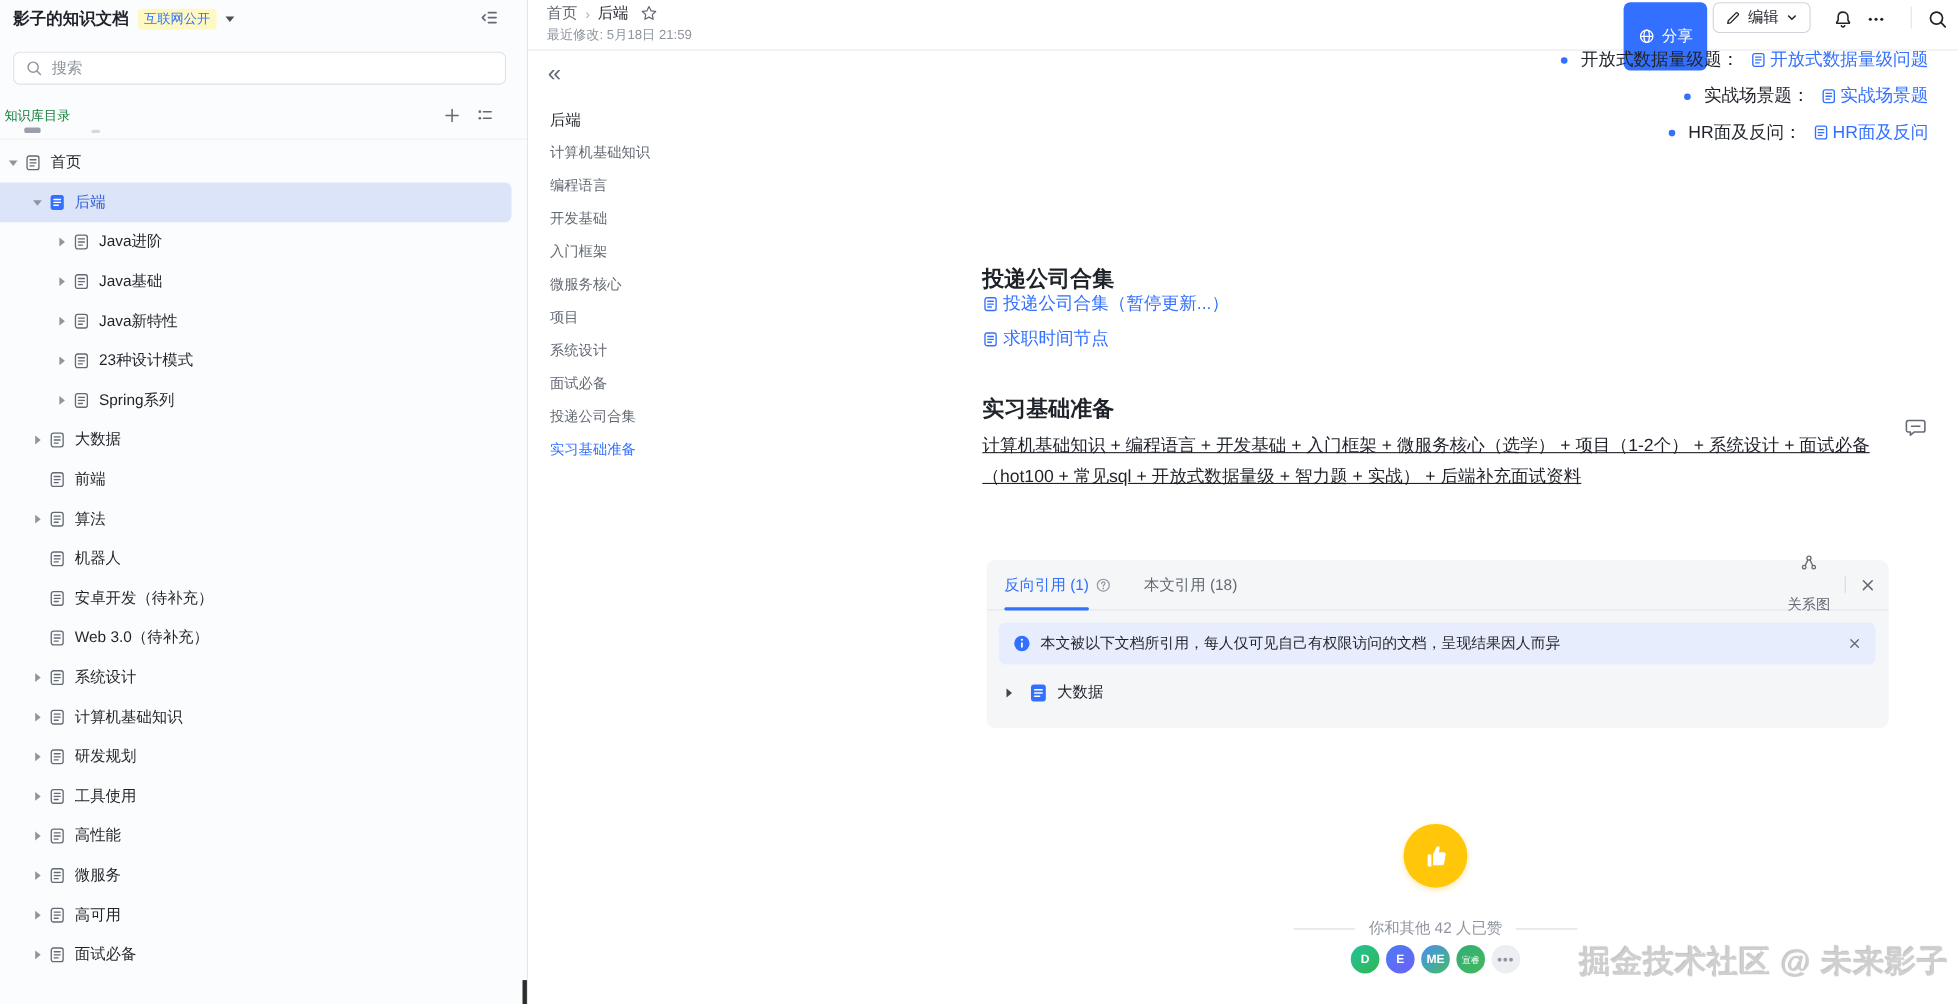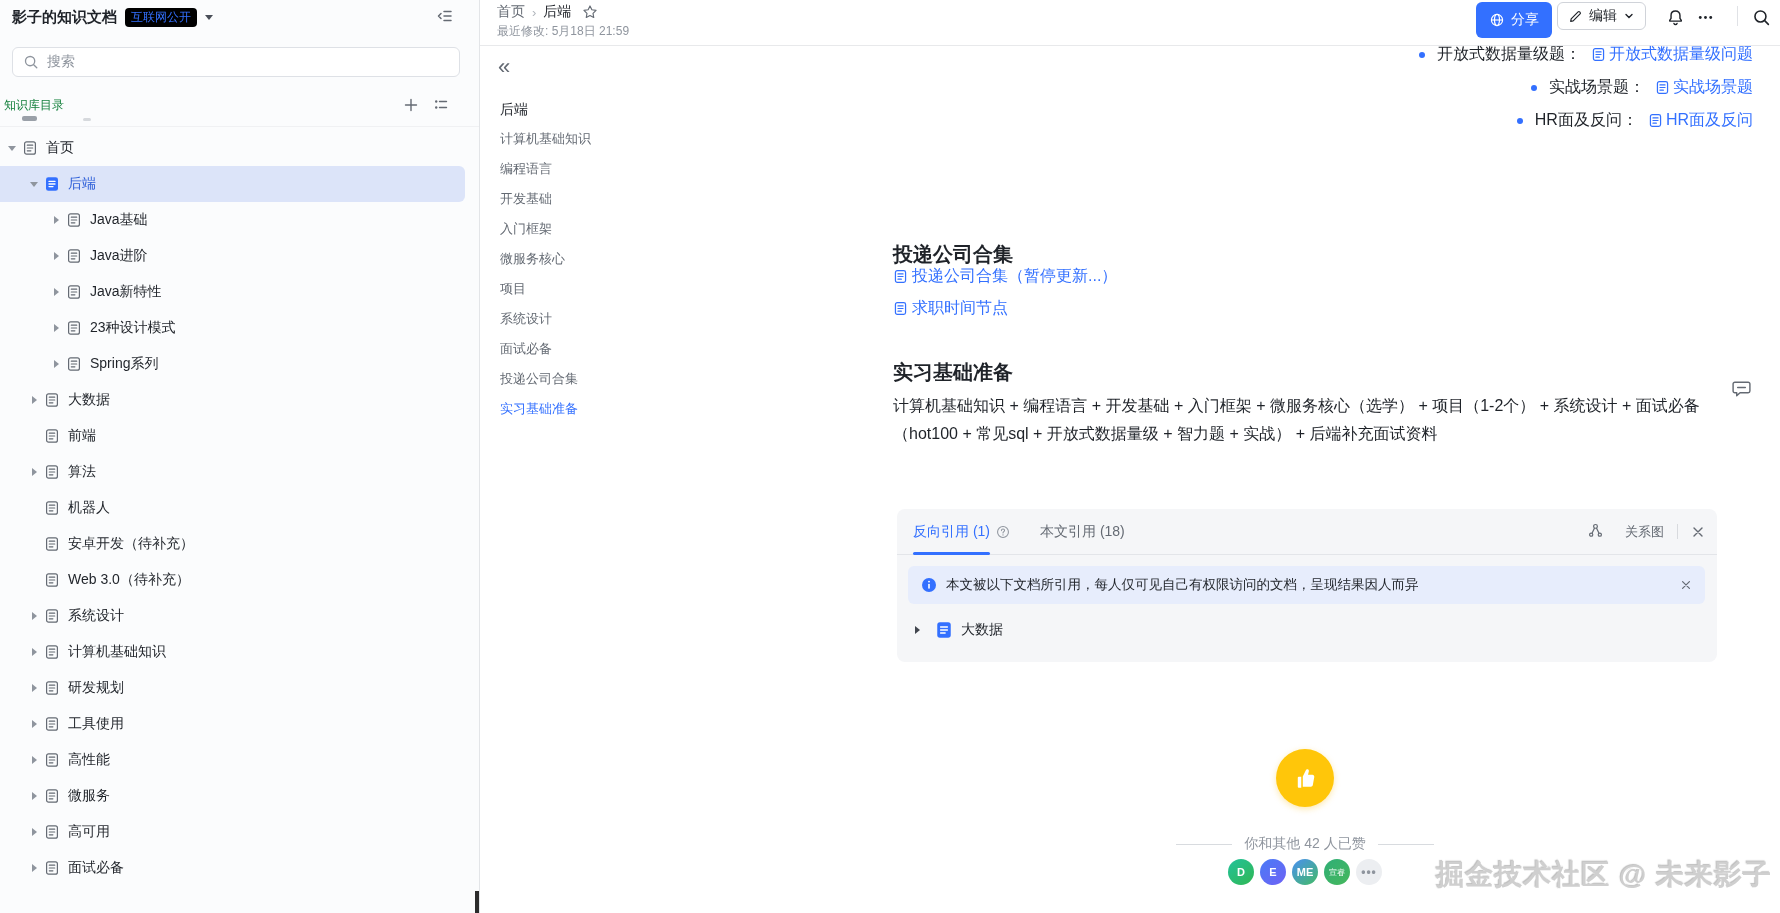--- a/index.html
+++ b/index.html
@@ -6,21 +6,21 @@
   body{
     width:1780px;height:913px;position:relative;overflow:hidden;background:#fff;
     font-family:"Liberation Sans","DejaVu Sans",sans-serif;color:#1f2329;
     -webkit-font-smoothing:antialiased;
   }
   svg{display:block;}
   
   .sidebar{position:absolute;left:0;top:0;width:479px;height:913px;background:#fbfcfd;border-right:1px solid #e3e5e8;}
   .sb-head{position:absolute;left:12px;top:5px;height:24px;display:flex;align-items:center;gap:8px;}
   .sb-title{font-size:15px;font-weight:bold;color:#1f2329;white-space:nowrap;}
-  .sb-badge{background:#000000;color:#3370ff;font-size:12px;padding:0 6px;height:19px;line-height:19px;border-radius:4px;white-space:nowrap;}
+  .sb-badge{background:#fef9c3;color:#3370ff;font-size:12px;padding:0 6px;height:19px;line-height:19px;border-radius:4px;white-space:nowrap;}
   .tri-down{width:0;height:0;border-left:4.5px solid transparent;border-right:4.5px solid transparent;border-top:5.5px solid #4a4f58;}
   .collapse-btn{position:absolute;right:24px;top:6px;width:20px;height:20px;display:flex;align-items:center;justify-content:center;cursor:pointer;}
   .sb-search{position:absolute;left:12px;top:47px;width:448px;height:30px;border:1px solid #dee1e6;border-radius:6px;background:#fff;display:flex;align-items:center;gap:8px;padding:0 10px;box-sizing:border-box;}
   .sb-search .ph-text{font-size:14px;color:#8f959e;}
   .sb-section{position:absolute;left:4px;top:92px;width:470px;height:26px;display:flex;align-items:center;}
   .sb-section .sec-label{font-size:12px;color:#15803d;flex:1;}
   .sec-ic{width:22px;height:22px;display:flex;align-items:center;justify-content:center;cursor:pointer;}
   .sec-ic.plus{position:absolute;right:52px;}
   .sec-ic.list{position:absolute;right:22px;}
   .sb-scrollline{position:absolute;left:0;top:126px;width:479px;border-top:1px solid #f0f1f3;}
@@ -37,21 +37,21 @@
   .tree-row.selected .doc-filled{display:block;}
   .scroll-thumb{position:absolute;right:0;bottom:0;width:4px;height:22px;background:#2c2c2c;}
   
   .topbar{position:absolute;left:480px;top:0;width:1300px;height:46px;background:#fff;border-bottom:1px solid #e8e9eb;box-sizing:border-box;}
   .crumbs{position:absolute;left:17px;top:1px;height:22px;display:flex;align-items:center;gap:7px;font-size:14px;}
   .crumb-home{color:#646a73;cursor:pointer;}
   .crumb-sep{color:#b0b5bc;font-size:13px;}
   .crumb-cur{color:#1f2329;}
   .crumb-star{margin-left:4px;cursor:pointer;display:flex;}
   .modified{position:absolute;left:17px;top:23px;font-size:12px;color:#8f959e;}
-  .share-btn{position:absolute;right:228px;top:2px;height:28px;padding:4px 13px;background:#3370ff;border-radius:6px;display:flex;align-items:center;gap:6px;color:#fff;font-size:14px;cursor:pointer;}
+  .share-btn{position:absolute;right:228px;top:2px;height:28px;padding:17px 13px;background:#3370ff;border-radius:6px;display:flex;align-items:center;gap:6px;color:#fff;font-size:14px;cursor:pointer;}
   .edit-btn{position:absolute;right:134px;top:2px;height:28px;padding:0 10px;border:1px solid #d0d3d9;border-radius:6px;display:flex;align-items:center;gap:6px;background:#fff;color:#1f2329;font-size:14px;box-sizing:border-box;cursor:pointer;}
   .tb-ic{position:absolute;top:6px;width:22px;height:22px;display:flex;align-items:center;justify-content:center;cursor:pointer;}
   .tb-bell{right:94px;}
   .tb-more{right:64px;}
   .tb-div{position:absolute;right:42px;top:6px;width:1px;height:20px;background:#e0e2e6;}
   .tb-search{right:8px;}
   
   .toc-collapse{position:absolute;left:498px;top:56px;font-size:22px;color:#646a73;cursor:pointer;line-height:22px;}
   .toc{position:absolute;left:500px;top:94px;width:370px;}
   .toc-item{height:30px;line-height:30px;font-size:13px;color:#646a73;white-space:nowrap;cursor:pointer;}
@@ -63,31 +63,31 @@
   .bullets li{height:33px;display:flex;align-items:center;font-size:16px;justify-content:flex-end;}
   .bullets .dot{width:6px;height:6px;border-radius:50%;background:#3370ff;margin:0 12px 0 9px;flex:none;}
   .b-label{color:#1f2329;margin-right:10px;}
   .doc-link{display:inline-flex;align-items:center;gap:3px;color:#3370ff;cursor:pointer;}
   .h2{position:absolute;left:0;font-size:20px;font-weight:bold;color:#1f2329;line-height:30px;}
   .h2.s1{top:176px;}
   .h2.s2{top:294px;}
   .doc-link-row{position:absolute;left:0;height:30px;display:flex;align-items:center;gap:4px;font-size:16px;color:#3370ff;cursor:pointer;}
   .doc-link-row.r0{top:215px;}
   .doc-link-row.r1{top:247px;}
-  .body-p{position:absolute;left:0;top:330px;width:857px;font-size:16px;line-height:28px;color:#1f2329;}
+  .body-p{position:absolute;left:0;top:330px;width:857px;font-size:16px;line-height:28px;color:#1f2329;text-decoration:underline;}
   .comment-ic{position:absolute;left:838px;top:332px;cursor:pointer;}
   
   .refs{position:absolute;left:4px;top:463px;width:820px;height:153px;background:#f5f6f8;border-radius:8px;box-sizing:border-box;}
   .refs-tabs{height:45px;display:flex;align-items:center;padding:0 16px;border-bottom:1px solid #e3e5e9;position:relative;}
   .tab-back{font-size:14px;color:#3370ff;position:relative;height:45px;display:flex;align-items:center;cursor:pointer;}
   .tab-back::after{content:"";position:absolute;left:0;right:0;bottom:-1px;height:3px;background:#3370ff;border-radius:2px;}
   .q-ic{margin-left:6px;display:flex;cursor:pointer;}
   .tab-this{font-size:14px;color:#646a73;margin-left:30px;cursor:pointer;}
   .refs-right{position:absolute;right:12px;top:0;height:45px;display:flex;align-items:center;}
-  .graph-btn{display:flex;align-items:flex-start;gap:22px;font-size:13px;color:#646a73;cursor:pointer;}
+  .graph-btn{display:flex;align-items:center;gap:22px;font-size:13px;color:#646a73;cursor:pointer;flex-direction:column;}
   .refs-vdiv{width:1px;height:15px;background:#d8dade;margin:0 13px;}
   .refs-close{display:flex;cursor:pointer;}
   .refs-banner{margin:11px 12px 0 11px;height:38px;background:#e7edfc;border-radius:6px;display:flex;align-items:center;gap:9px;padding:0 13px;box-sizing:border-box;}
   .banner-text{font-size:13.5px;color:#1f2329;flex:1;}
   .banner-close{display:flex;cursor:pointer;}
   .refs-doc{margin:11px 0 0 18px;height:30px;display:flex;align-items:center;cursor:pointer;}
   .refs-doc .caret{width:14px;display:flex;align-items:center;}
   .refs-doc .caret::before{content:"";border-top:4.5px solid transparent;border-bottom:4.5px solid transparent;border-left:5.5px solid #41464e;}
   .refs-doc .doc-wrap{width:18px;height:18px;margin:0 8px 0 6px;}
   .refs-doc .lbl{font-size:14px;color:#1f2329;}
@@ -169,32 +169,32 @@
   </div>
       <div class="tree-row" style="--d: 2;">
     <span class="caret right"></span>
     <span class="doc-wrap">
       <svg class="doc-outline" viewBox="0 0 16 16" width="16" height="16">
             <rect x="2.6" y="1.8" width="10.8" height="12.4" rx="2" fill="none" stroke="#646a73" stroke-width="1.2"></rect>
             <path d="M5.3 5.2h5.4M5.3 8h5.4M5.3 10.8h3.6" stroke="#646a73" stroke-width="1.2" stroke-linecap="round" fill="none"></path>
           </svg>
 
     </span>
+    <span class="lbl">Java进阶</span>
+  </div>
+      <div class="tree-row" style="--d: 2;">
+    <span class="caret right"></span>
+    <span class="doc-wrap">
+      <svg class="doc-outline" viewBox="0 0 16 16" width="16" height="16">
+            <rect x="2.6" y="1.8" width="10.8" height="12.4" rx="2" fill="none" stroke="#646a73" stroke-width="1.2"></rect>
+            <path d="M5.3 5.2h5.4M5.3 8h5.4M5.3 10.8h3.6" stroke="#646a73" stroke-width="1.2" stroke-linecap="round" fill="none"></path>
+          </svg>
+
+    </span>
     <span class="lbl">Java基础</span>
-  </div>
-      <div class="tree-row" style="--d: 2;">
-    <span class="caret right"></span>
-    <span class="doc-wrap">
-      <svg class="doc-outline" viewBox="0 0 16 16" width="16" height="16">
-            <rect x="2.6" y="1.8" width="10.8" height="12.4" rx="2" fill="none" stroke="#646a73" stroke-width="1.2"></rect>
-            <path d="M5.3 5.2h5.4M5.3 8h5.4M5.3 10.8h3.6" stroke="#646a73" stroke-width="1.2" stroke-linecap="round" fill="none"></path>
-          </svg>
-
-    </span>
-    <span class="lbl">Java进阶</span>
   </div>
       <div class="tree-row" style="--d: 2;">
     <span class="caret right"></span>
     <span class="doc-wrap">
       <svg class="doc-outline" viewBox="0 0 16 16" width="16" height="16">
             <rect x="2.6" y="1.8" width="10.8" height="12.4" rx="2" fill="none" stroke="#646a73" stroke-width="1.2"></rect>
             <path d="M5.3 5.2h5.4M5.3 8h5.4M5.3 10.8h3.6" stroke="#646a73" stroke-width="1.2" stroke-linecap="round" fill="none"></path>
           </svg>
 
     </span>

